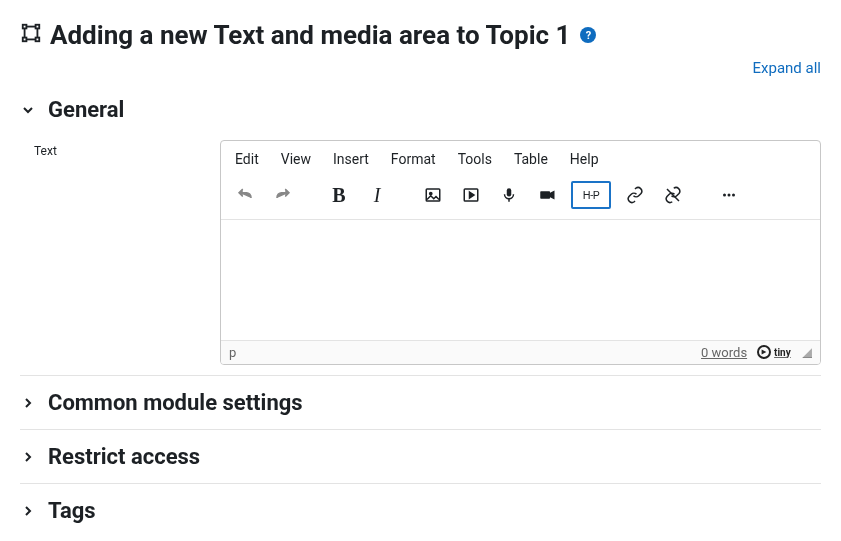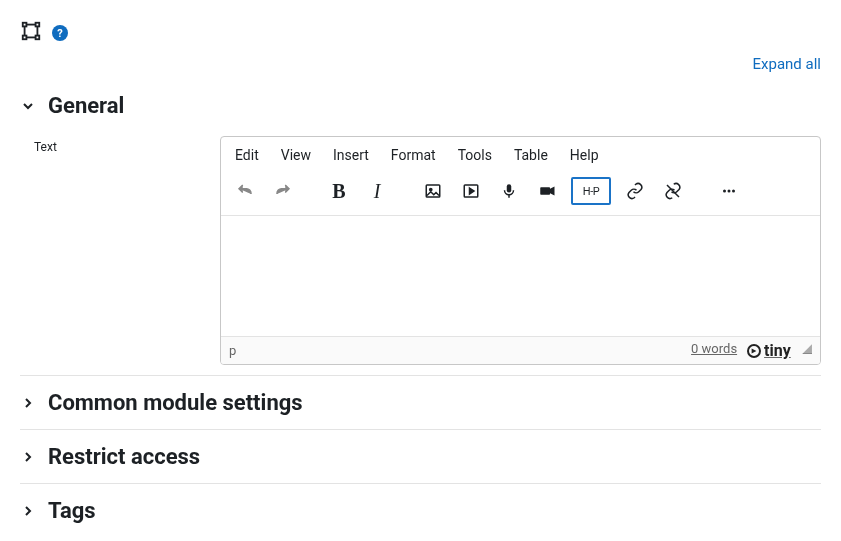--- a/index.html
+++ b/index.html
@@ -108,21 +108,21 @@
     display: flex;
     align-items: center;
     justify-content: space-between;
     padding: 4px 8px;
     border-top: 1px solid #e3e3e3;
     font-size: 13px;
     color: #666;
     background: #fafafa;
   }
   .status-right { display: flex; align-items: flex-start; gap: 10px; text-decoration: underline; }
-  .tiny-brand { display:flex; align-items:center; gap:3px; font-weight:700; color:#222; font-size:16px;}
+  .tiny-brand { display:flex; align-items:center; gap:3px; font-weight:700; color:#222; font-size:10px;}
   .tiny-logo {
     width:14px; height:14px; border-radius:50%; border:2px solid #222;
     display:inline-flex; align-items:center; justify-content:center;
   }
   .resize-handle { color:#aaa; font-size:12px; padding-left:2px; cursor: se-resize;}
 </style>
 </head>
 <body>
 
 <div class="page-header">
@@ -131,20 +131,21 @@
       <rect x="3" y="3" width="4" height="4"></rect>
         <rect x="17" y="3" width="4" height="4"></rect>
       <rect x="3" y="17" width="4" height="4"></rect>
         <rect x="17" y="17" width="4" height="4"></rect>
       <line x1="7" y1="5" x2="17" y2="5"></line>
         <line x1="7" y1="19" x2="17" y2="19"></line>
       <line x1="5" y1="7" x2="5" y2="17"></line>
         <line x1="19" y1="7" x2="19" y2="17"></line>
     </svg>
   </span>
+  <h1 class="page-title">Adding a new Text and media area to Topic 1</h1>
   <span class="help-badge">?</span>
 </div>
 
 <div class="expand-row">
   <span class="expand-link">Expand all</span>
 </div>
 
 <div class="section">
   <div class="section-head">
     <span class="chev">

